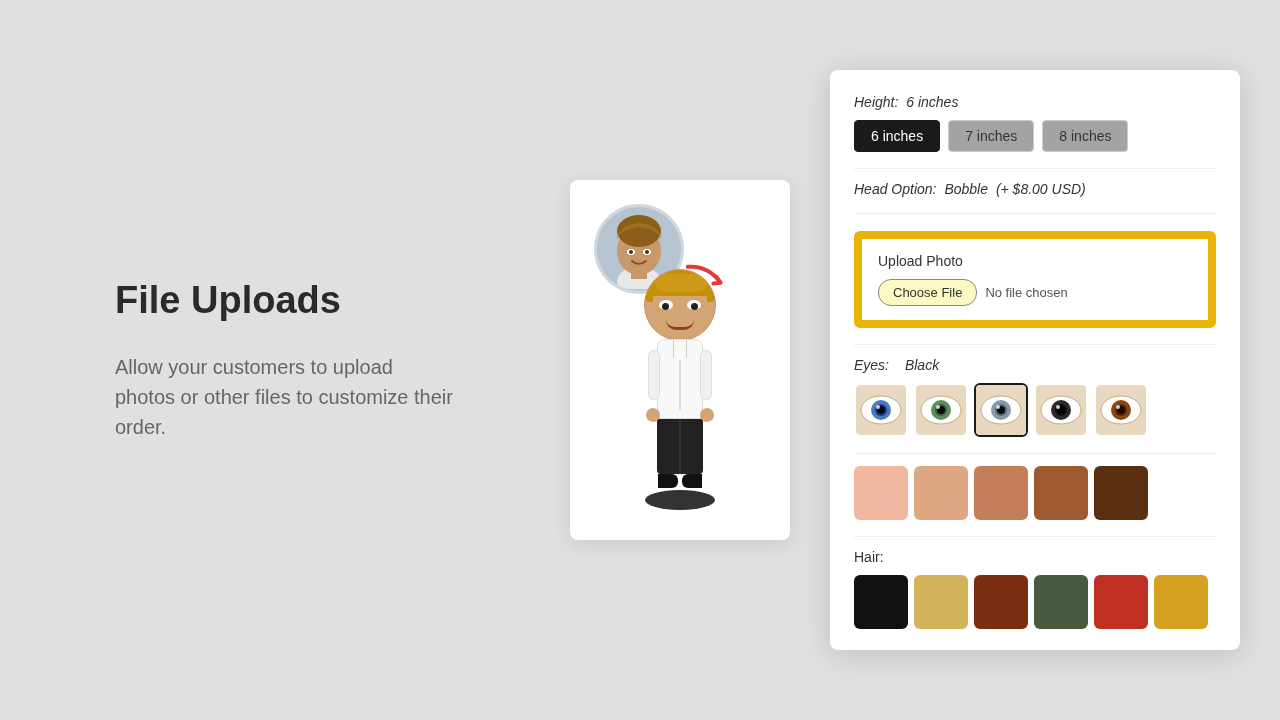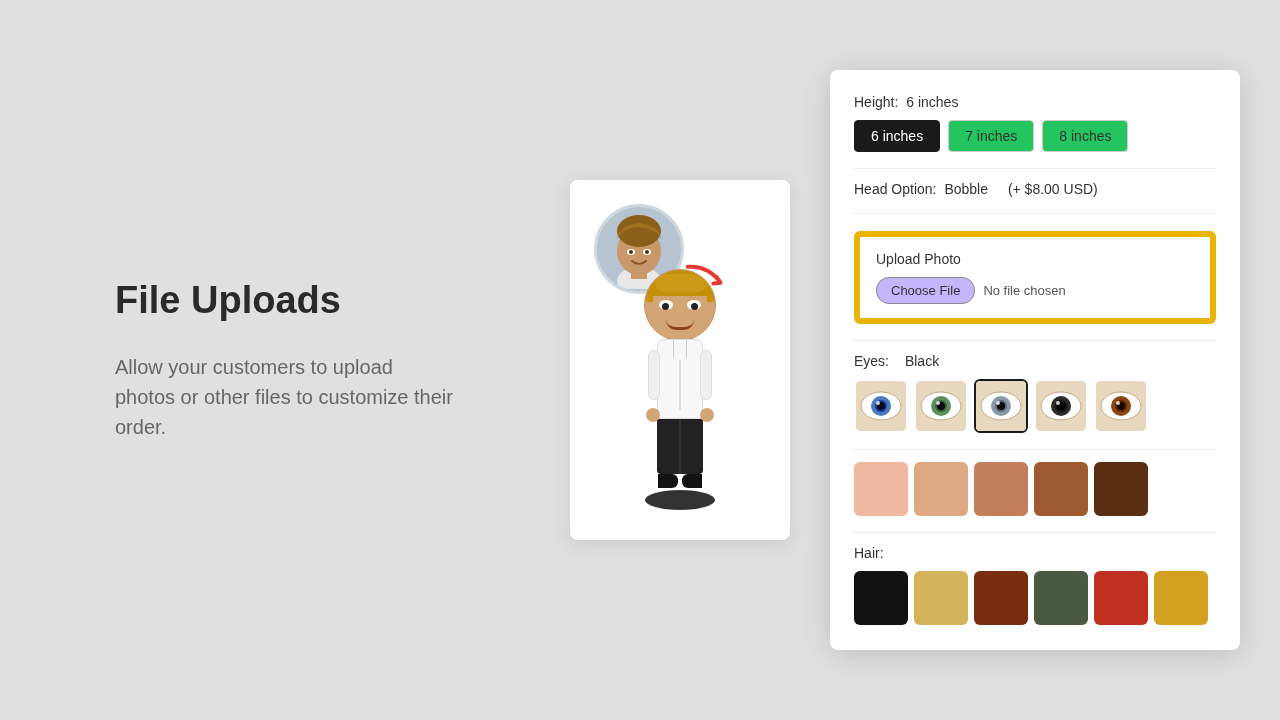--- a/index.html
+++ b/index.html
@@ -114,46 +114,47 @@
     }
 
     .section-label {
       font-size: 14px;
       color: #333;
       margin-bottom: 10px;
     }
 
     .section-label span {
       font-weight: 400;
+      font-style: italic;
     }
 
     .btn-group {
       display: flex;
       gap: 8px;
       flex-wrap: wrap;
     }
 
     .option-btn {
       padding: 7px 16px;
       border: 1.5px solid #ccc;
       border-radius: 4px;
-      background: #22c55e;
+      background: #a3a3a3;
       font-size: 14px;
       color: #333;
       cursor: pointer;
     }
 
     .option-btn.active {
       background: #1a1a1a;
       color: white;
       border-color: #1a1a1a;
     }
 
     .upload-box {
-      border: 6px solid #eab308;
+      border: 8px solid #eab308;
       border-radius: 6px;
       padding: 14px 16px;
       margin-top: 17px;
     }
 
     .upload-label {
       font-size: 14px;
       color: #333;
       margin-bottom: 10px;
     }
@@ -161,21 +162,21 @@
     .file-input-row {
       display: flex;
       align-items: center;
       gap: 8px;
     }
 
     .choose-file-btn {
       padding: 5px 14px;
       border: 1.5px solid #888;
       border-radius: 13px;
-      background: #c4b5fd;
+      background: #fef9c3;
       font-size: 13px;
       color: #333;
       cursor: pointer;
     }
 
     .no-file-text {
       font-size: 13px;
       color: #555;
     }
 
@@ -325,21 +326,21 @@
       <button class="option-btn">8 inches</button>
     </div>
   </div>
 
   <hr class="divider">
 
   <div class="section-row">
     <div class="section-label">
       <span>Head Option:</span>
       <span style="margin-left:4px;">Bobble</span>
-      <span style="margin-left:16px;text-align:center;">(+ $8.00 USD)</span>
+      <span style="margin-left:4px;text-align:center;">(+ $8.00 USD)</span>
     </div>
   </div>
 
   <hr class="divider">
 
   <div class="section-row">
     <div class="upload-box">
       <div class="upload-label">Upload Photo</div>
       <div class="file-input-row">
         <button class="choose-file-btn">Choose File</button>

